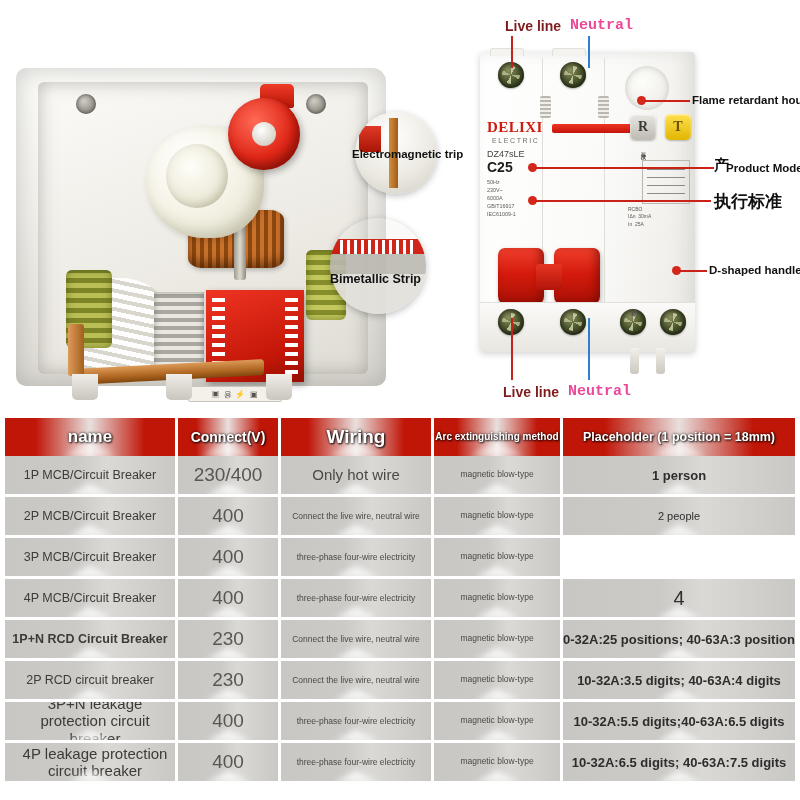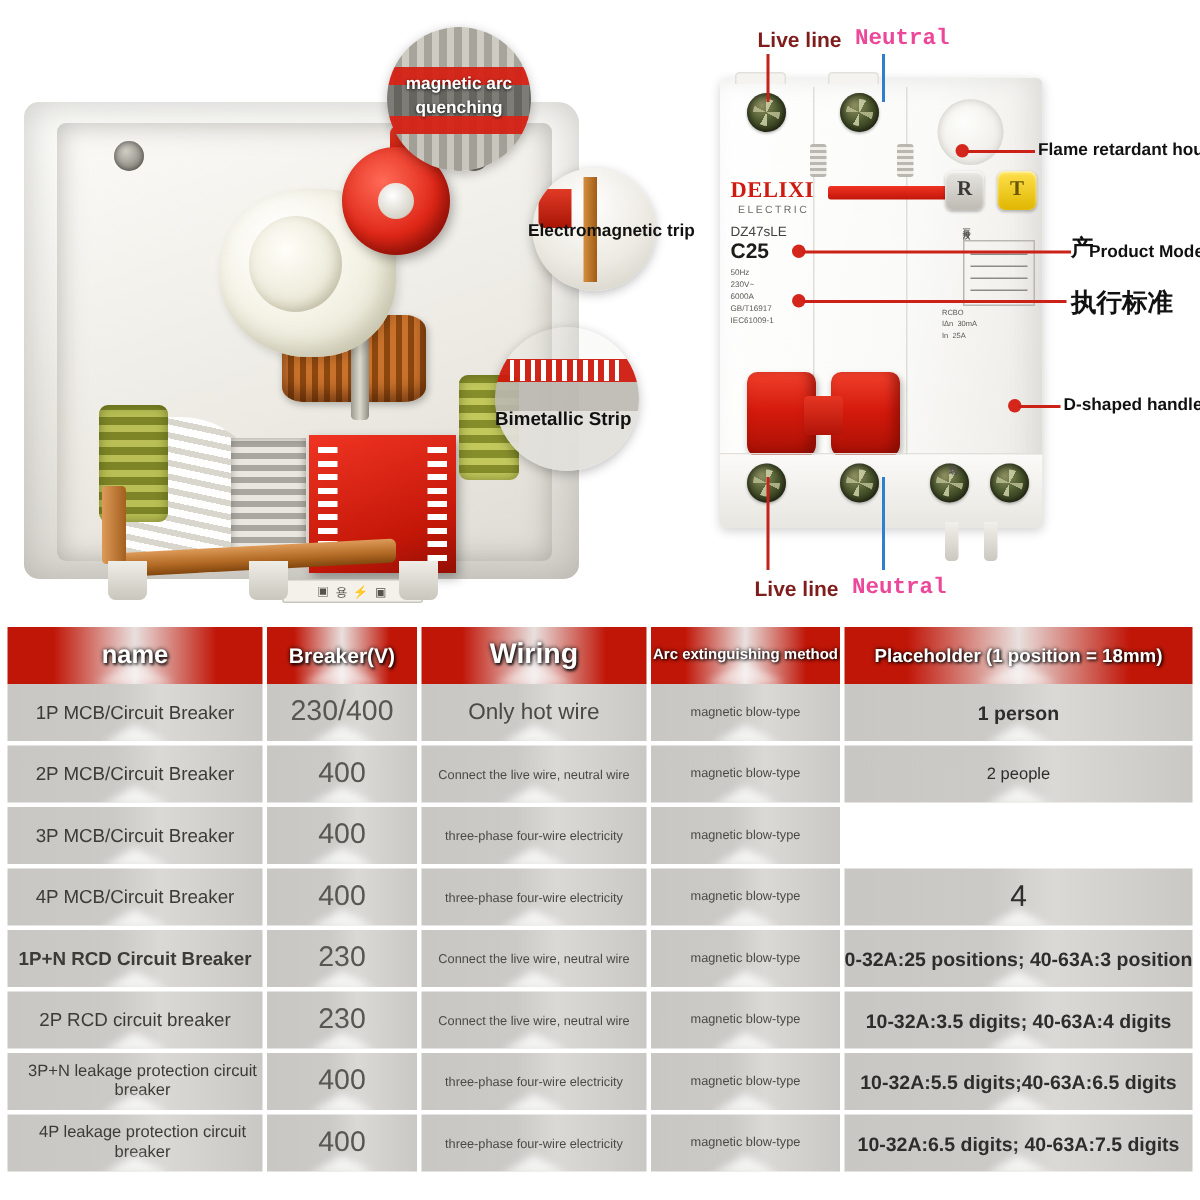--- a/index.html
+++ b/index.html
@@ -330,21 +330,21 @@
     border-bottom:13px solid rgba(255,255,255,.75);
     filter: blur(3px);
   }
   .c-name { width:170px; }
   .c-volt { width:100px; }
   .c-wire { width:150px; }
   .c-arc  { width:126px; }
   .c-hold { flex:1; }
 
   .v-name { font-size:12.5px; color:#3c3b38; padding:0 2px; line-height:1.15; }
-  .v-name.xs { font-size:11px;padding-left:12px; }
+  .v-name.xs { font-size:15px;padding-left:12px; }
   .v-volt { font-size:19px; color:#575652; }
   .v-wire { font-size:8.5px; color:#4a4946; line-height:1.25; padding:0 4px; }
   .v-wire.big { font-size:15px; }
   .v-arc  { font-size:8.5px; color:#4a4946; line-height:1.3; }
   .v-hold { font-size:11px; color:#2e2d2b; padding:0 2px; white-space:nowrap; }
   .v-hold.b { font-weight:700; font-size:13px; }
   .v-hold.num { font-size:20px; }
 </style>
 </head>
 <body>
@@ -370,24 +370,20 @@
         <div class="din-label">▣ 용 ⚡ ▣</div>
       </div>
       <div class="red-stub"></div>
       <div class="red-knob"></div>
       <div class="foot f1"></div>
       <div class="foot f2"></div>
       <div class="foot f3"></div>
     </div>
   </div>
 
-  <div class="bubble" id="bubble-arc">
-    <div class="btxt">magnetic arc</div>
-    <div class="btxt" style="top:48px;">quenching</div>
-  </div>
 
   <div class="bubble" id="bubble-em"></div>
   <div class="em-label">Electromagnetic trip</div>
 
   <div class="bubble" id="bubble-bi"></div>
   <div class="bi-label">Bimetallic Strip</div>
 
   <div id="rcbo">
     <div class="rcbo-shell">
       <div class="rcbo-seam" style="left:62px;"></div>
@@ -465,21 +461,21 @@
   <div class="lbl-neutral" style="left:568px;top:383px;">Neutral</div>
 </div>
 
 <div id="spec-table">
 
   <div class="trow hdr">
     <div class="cell c-name">
       <span>name</span>
     </div>
     <div class="cell c-volt">
-      <span>Breaker(V)</span>
+      <span>Connect(V)</span>
     </div>
     <div class="cell c-wire">
       <span>Wiring</span>
     </div>
     <div class="cell c-arc">
       <span>Arc extinguishing method</span>
     </div>
     <div class="cell c-hold">
       <span>Placeholder (1 position = 18mm)</span>
     </div>

